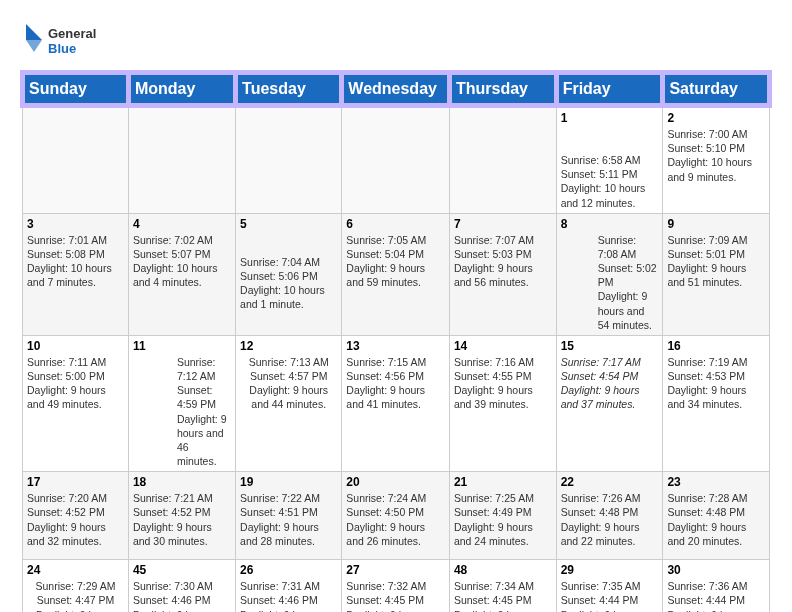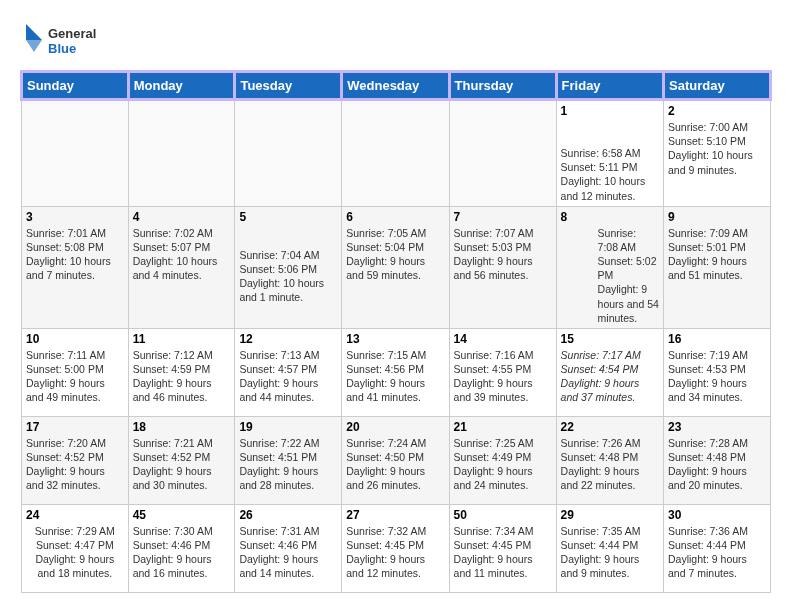--- a/index.html
+++ b/index.html
@@ -36,23 +36,23 @@
     table {
       width: 100%;
       border-collapse: collapse;
       font-size: 10.5px;
     }
     thead tr th {
       background: #1a6bbf;
       color: #fff;
       padding: 5px 4px;
       text-align: left;
-      font-size: 13px;
+      font-size: 16px;
       font-weight: bold;
-      border: 3px solid #c4b5fd;
+      border: 5px solid #c4b5fd;
     }
     tbody tr td {
       border: 1px solid #ccc;
       vertical-align: top;
       padding: 3px 4px;
       height: 88px;
       width: 108px;
       background: #fff;
     }
     tbody tr:nth-child(even) td {
@@ -168,27 +168,27 @@
       </tr>
       <tr>
         <td>
           <span class="day-number">10</span>
           <div class="day-info" style="white-space: pre-line;">Sunrise: 7:11 AM
 Sunset: 5:00 PM
 Daylight: 9 hours and 49 minutes.</div>
         </td>
         <td>
           <span class="day-number">11</span>
-          <div class="day-info" style="white-space: pre-line;">Sunrise: 7:12 AM
+          <div class="day-info" style="white-space: pre-line; margin-left: 44px;">Sunrise: 7:12 AM
 Sunset: 4:59 PM
 Daylight: 9 hours and 46 minutes.</div>
         </td>
         <td>
           <span class="day-number">12</span>
-          <div class="day-info" style="white-space: pre-line;">Sunrise: 7:13 AM
+          <div class="day-info" style="white-space: pre-line; text-align: center;">Sunrise: 7:13 AM
 Sunset: 4:57 PM
 Daylight: 9 hours and 44 minutes.</div>
         </td>
         <td>
           <span class="day-number">13</span>
           <div class="day-info" style="white-space: pre-line;">Sunrise: 7:15 AM
 Sunset: 4:56 PM
 Daylight: 9 hours and 41 minutes.</div>
         </td>
         <td>
@@ -273,21 +273,21 @@
 Sunset: 4:46 PM
 Daylight: 9 hours and 14 minutes.</div>
         </td>
         <td>
           <span class="day-number">27</span>
           <div class="day-info" style="white-space: pre-line;">Sunrise: 7:32 AM
 Sunset: 4:45 PM
 Daylight: 9 hours and 12 minutes.</div>
         </td>
         <td>
-          <span class="day-number">50</span>
+          <span class="day-number">48</span>
           <div class="day-info" style="white-space: pre-line;">Sunrise: 7:34 AM
 Sunset: 4:45 PM
 Daylight: 9 hours and 11 minutes.</div>
         </td>
         <td>
           <span class="day-number">29</span>
           <div class="day-info" style="white-space: pre-line;">Sunrise: 7:35 AM
 Sunset: 4:44 PM
 Daylight: 9 hours and 9 minutes.</div>
         </td>

